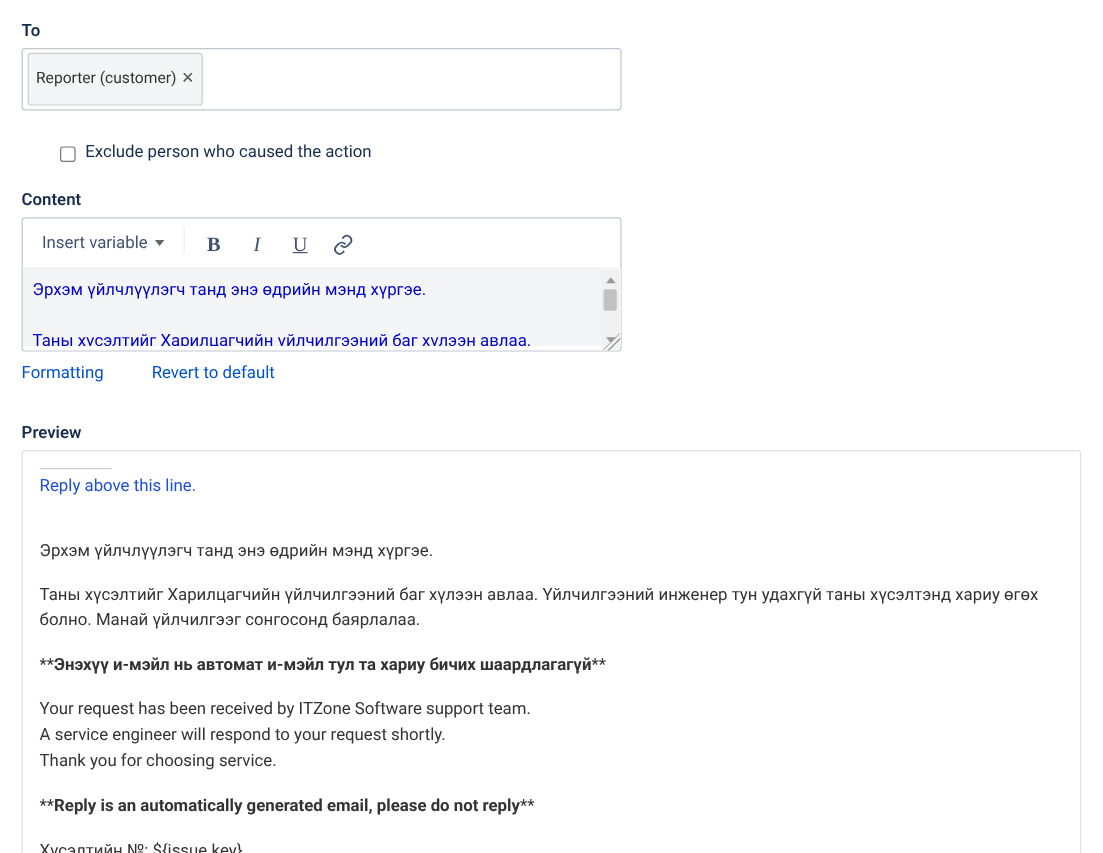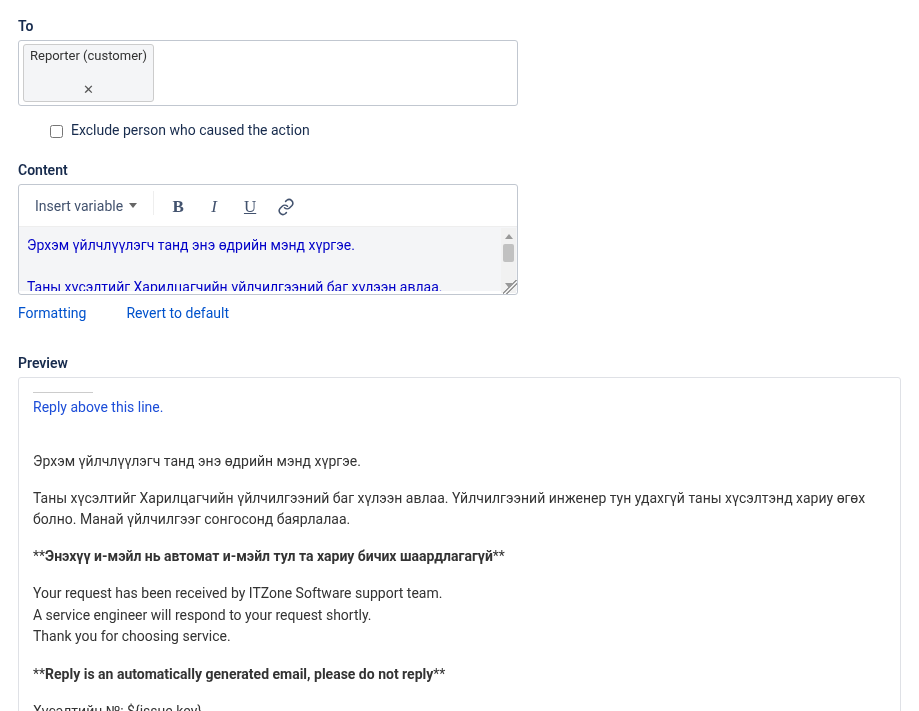--- a/index.html
+++ b/index.html
@@ -28,36 +28,35 @@
     min-height: 34px;
     padding: 3px 4px;
     display: flex;
     align-items: center;
     background: #fff;
   }
   .chip {
     background: #f4f5f7;
     border: 1px solid #ccc;
     border-radius: 3px;
-    padding: 2px 6px;
+    padding: 12px 6px;
     font-size: 13px;
     color: #333;
     display: inline-flex;
     align-items: center;
-    gap: 16px;
+    gap: 4px;
     line-height: 18px;
-    flex-direction: column;
   }
   .chip-remove {
     cursor: pointer;
     color: #555;
     font-weight: 400;
   }
 
-  .exclude-row { margin-top: 16px; display: flex; align-items: flex-end; gap: 8px; padding-left: 32px; }
+  .exclude-row { margin-top: 27px; display: flex; align-items: flex-end; gap: 8px; padding-left: 32px; }
   .exclude-row input { margin: 0; }
   .exclude-row label { font-size: 14px; color: #172B4D; }
 
   .content-label { margin-top: 24px; }
 
   .editor-box {
     border: 1px solid #c1c7d0;
     border-radius: 3px;
     width: 500px;
     background: #fff;

